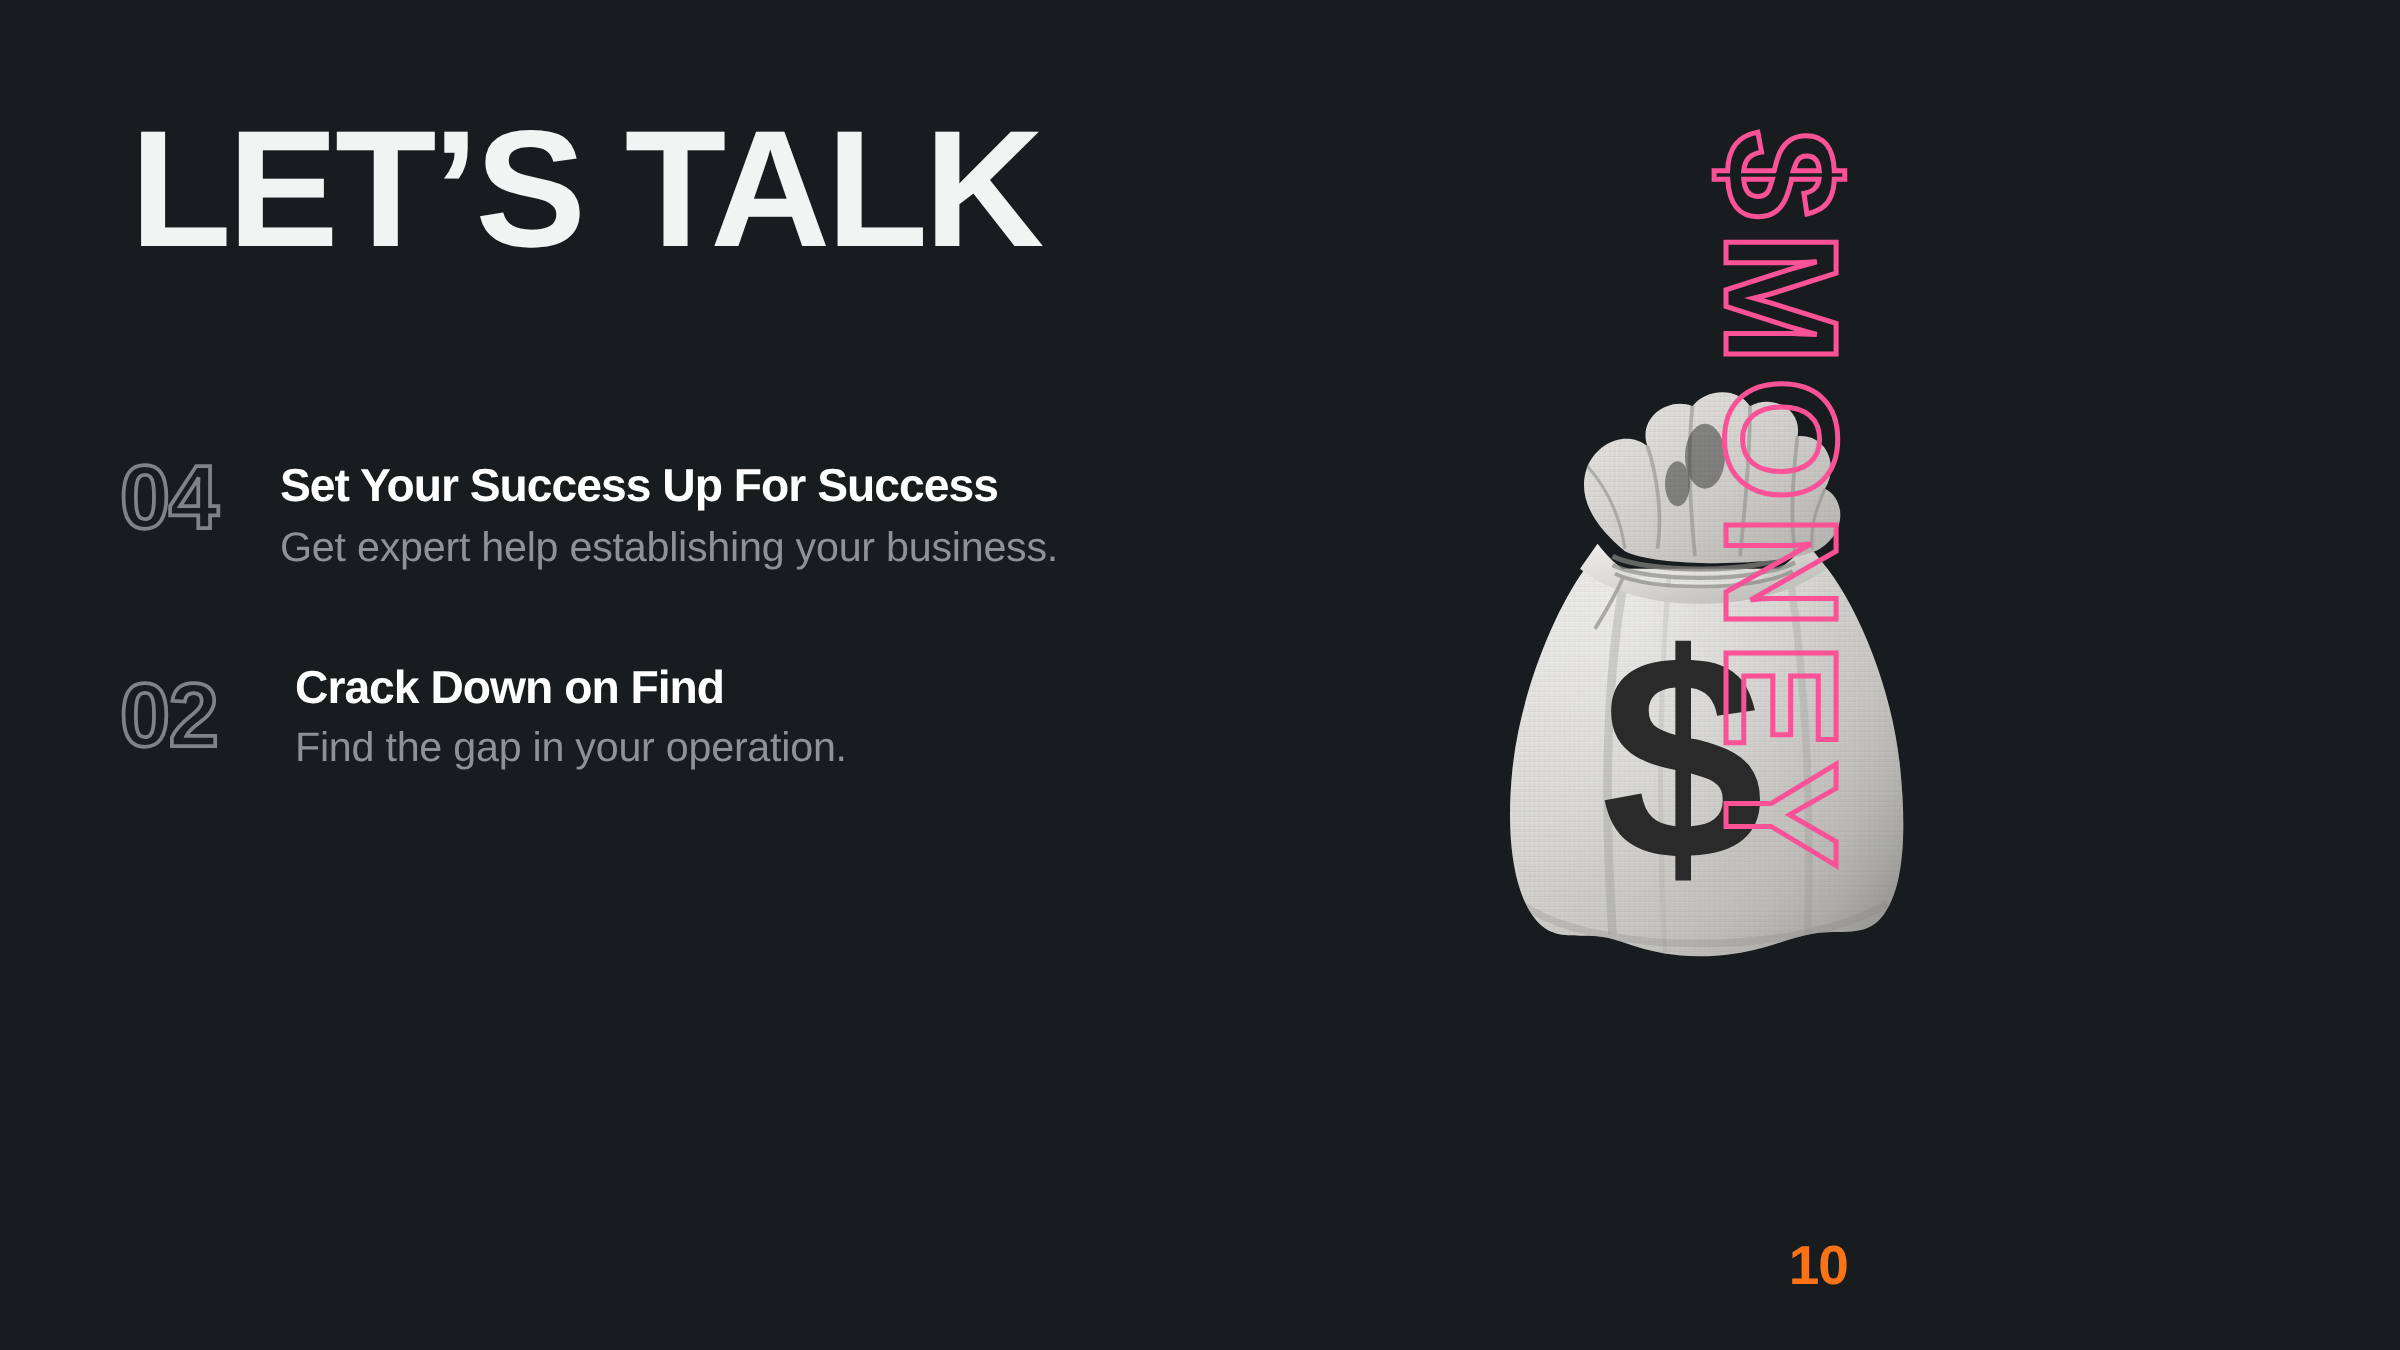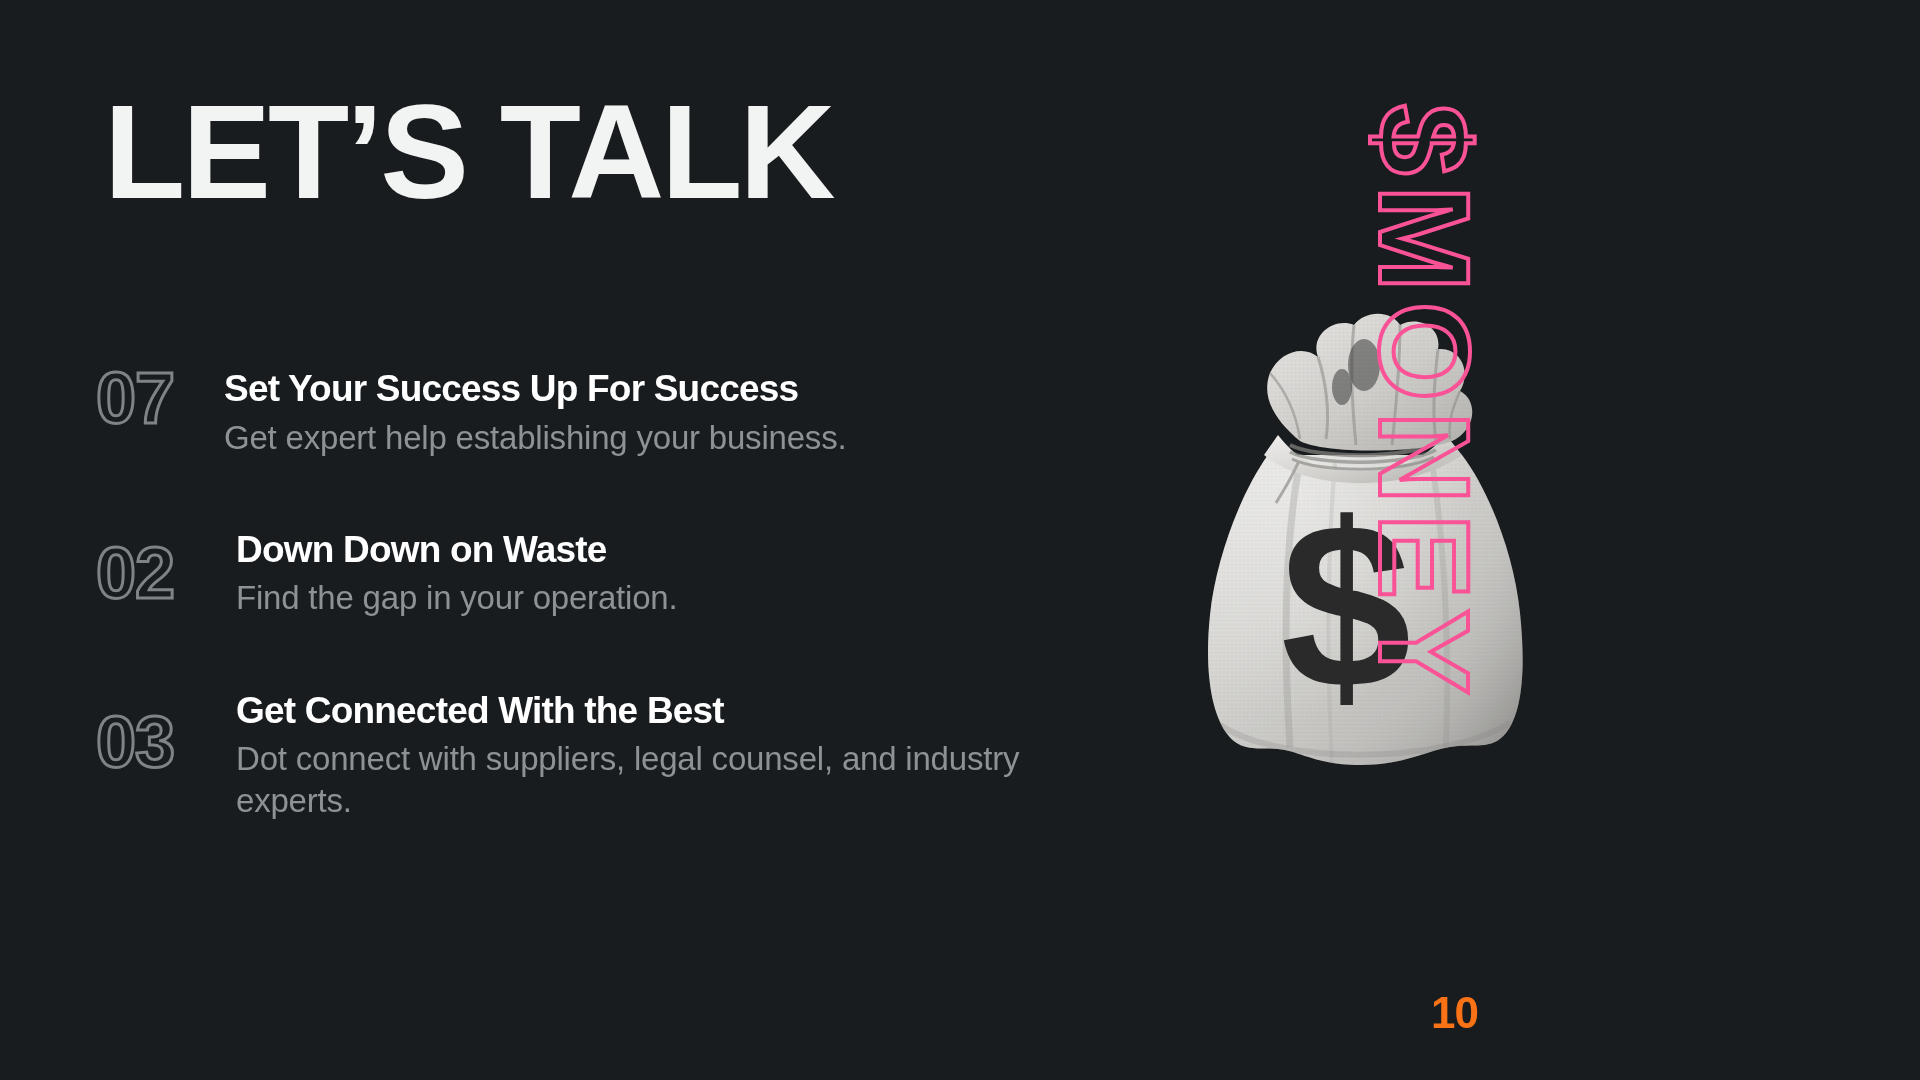--- a/index.html
+++ b/index.html
@@ -132,42 +132,35 @@
 </head>
 <body>
 
 <div class="slide">
 
   <h1 class="title">LET’S TALK</h1>
 
   <div class="items">
 
     <div class="item item-1">
-      <div class="item-num">07</div>
+      <div class="item-num">04</div>
       <div class="item-body">
         <div class="item-title">Set Your Success Up For Success</div>
         <div class="item-desc">Get expert help establishing your business.</div>
       </div>
     </div>
 
     <div class="item item-2">
       <div class="item-num">02</div>
       <div class="item-body">
-        <div class="item-title">Down Down on Waste</div>
+        <div class="item-title">Crack Down on Find</div>
         <div class="item-desc">Find the gap in your operation.</div>
       </div>
     </div>
 
-    <div class="item item-3">
-      <div class="item-num">03</div>
-      <div class="item-body">
-        <div class="item-title">Get Connected With the Best</div>
-        <div class="item-desc">Dot connect with suppliers, legal counsel, and industry experts.</div>
-      </div>
-    </div>
 
   </div>
 
   <div class="bag-wrap">
     <svg viewBox="0 0 420 540" xmlns="http://www.w3.org/2000/svg" aria-hidden="true">
       <defs>
         <linearGradient id="burlap" x1="0" y1="0" x2="1" y2="1">
           <stop offset="0%" stop-color="#e9e8e6"></stop>
           <stop offset="38%" stop-color="#d8d7d4"></stop>
           <stop offset="70%" stop-color="#c2c1be"></stop>

